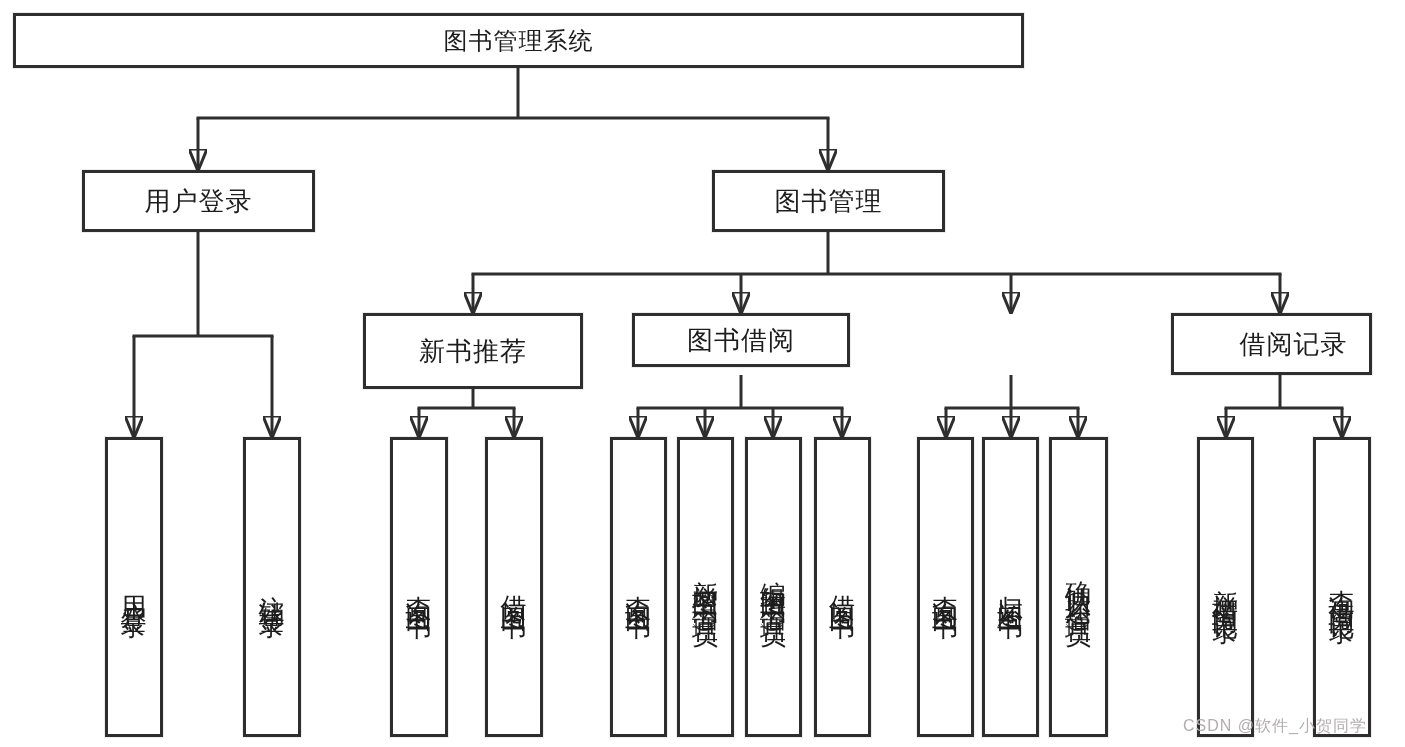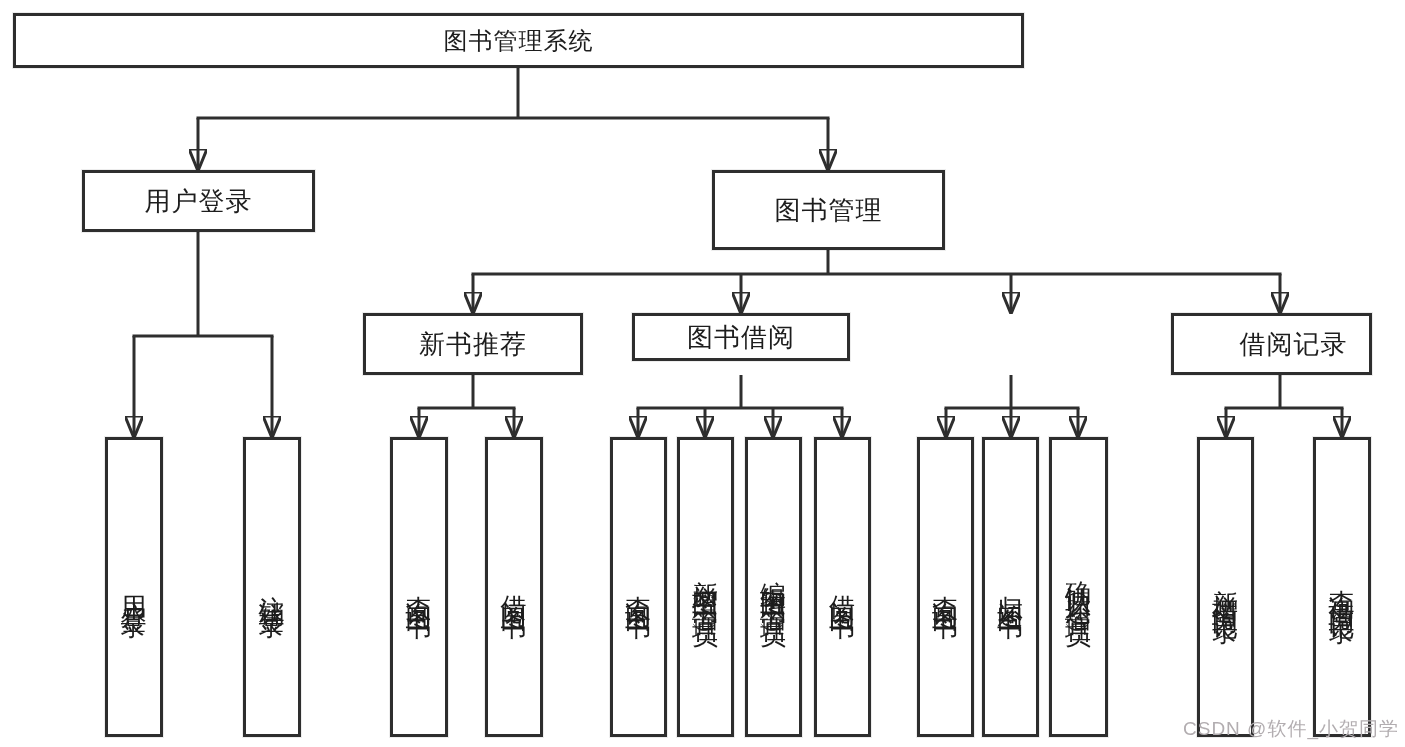--- a/index.html
+++ b/index.html
@@ -39,21 +39,21 @@
     writing-mode: vertical-rl;
     text-orientation: mixed;
     font-size: 26px;
     letter-spacing: 6px;
     line-height: 1;
   }
   .watermark {
     position: absolute;
     left: 1183px;
     top: 716px;
-    font-size: 19px;
+    font-size: 16px;
     color: #b2adb0;
     letter-spacing: 1px;
     white-space: nowrap;
     z-index: 5;
   }
 </style>
 </head>
 <body>
 
 <div class="stage">
@@ -102,24 +102,24 @@
 
     <path d="M1280,375 V408"></path>
     <path class="bar" d="M1226,408 H1342"></path>
     <path d="M1226,408 V437" marker-end="url(#arrow)"></path>
     <path d="M1342,408 V437" marker-end="url(#arrow)"></path>
   </svg>
 
   <div class="box root" style="left:13px; top:13px; width:1011px; height:55px;">图书管理系统</div>
 
   <div class="box h" style="left:82px; top:170px; width:233px; height:62px;">用户登录</div>
-  <div class="box h" style="left:712px; top:170px; width:233px; height:80px;">图书管理</div>
+  <div class="box h" style="left:712px; top:170px; width:233px; height:62px;">图书管理</div>
 
-  <div class="box h" style="left:363px; top:313px; width:220px; height:62px;">新书推荐</div>
-  <div class="box h" style="left:632px; top:313px; width:218px; height:48px;">图书借阅</div>
+  <div class="box h" style="left:363px; top:313px; width:220px; height:76px;">新书推荐</div>
+  <div class="box h" style="left:632px; top:313px; width:218px; height:54px;">图书借阅</div>
   <div class="box h" style="left:1171px; top:313px; width:201px; height:62px;padding-left:44px;">借阅记录</div>
 
   <div class="box leaf" style="left:105px; top:437px; width:58px; height:300px;">
     <span>用户登录</span>
   </div>
   <div class="box leaf" style="left:243px; top:437px; width:58px; height:300px;">
     <span>注销登录</span>
   </div>
 
   <div class="box leaf" style="left:390px; top:437px; width:58px; height:300px;">

